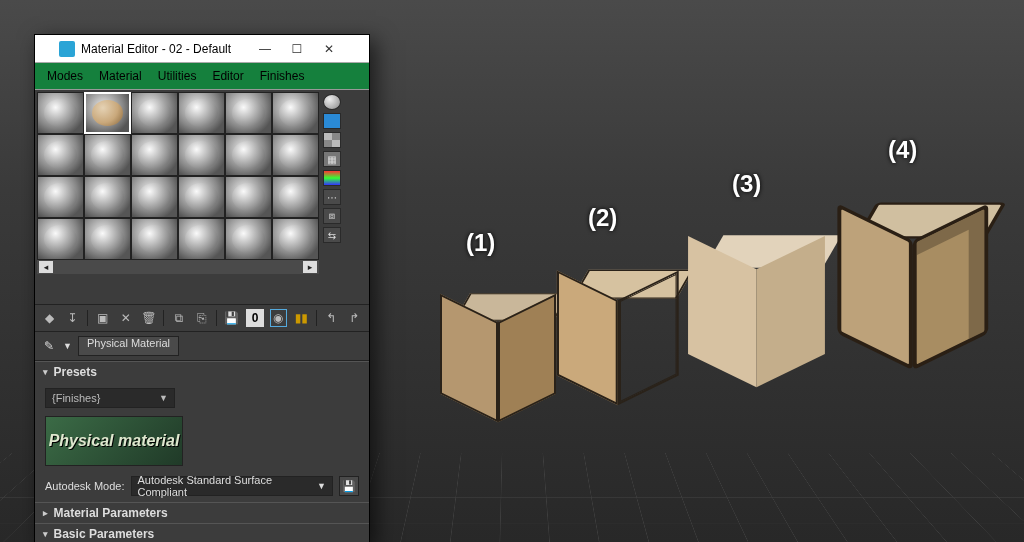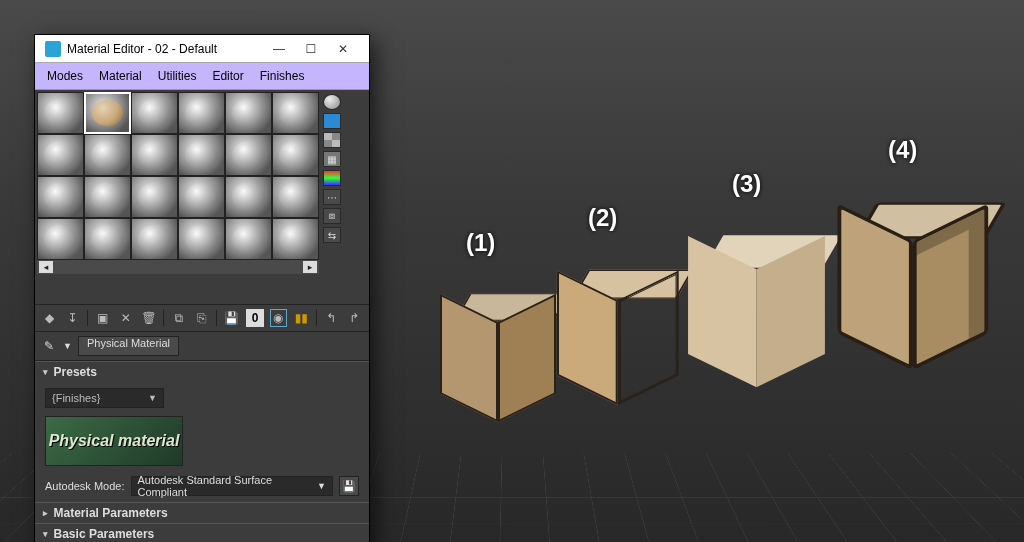--- a/index.html
+++ b/index.html
@@ -72,35 +72,35 @@
 
   
   .window {
     position: absolute; left: 34px; top: 34px;
     width: 336px; background: #3c3c3c; color: #ddd; font-size: 12px;
     border: 1px solid #000; box-shadow: 6px 6px 20px rgba(0,0,0,.6);
     z-index: 10;
   }
   .titlebar {
     height: 28px; background: #fff; color: #000;
-    display: flex; align-items: center; padding: 0 10px;
+    display: flex; align-items: center; padding: 0 24px;
     border-bottom: 1px solid #aaa;
   }
   .titlebar .app-icon {
     width: 16px; height: 16px; background: #2aa4d6; border-radius: 2px;
     margin-right: 6px; display: inline-block;
   }
   .titlebar .title { flex: 1; font-size: 12px; }
   .titlebar .winbtn {
     width: 32px; height: 22px; display: flex; align-items: center; justify-content: center;
     font-size: 12px; color: #333; cursor: default;
   }
 
   .menubar {
-    display: flex; gap: 8px; padding: 4px 8px; background: #c4b5fd; color: #000;
+    display: flex; gap: 8px; padding: 4px 8px; background: #15803d; color: #000;
     border-bottom: 1px solid #999; font-size: 12px;
   }
   .menubar span { padding: 2px 4px; }
 
   .slot-area {
     display: flex; background: #3c3c3c; border-bottom: 1px solid #222;
   }
   .slot-grid {
     display: grid; grid-template-columns: repeat(6, 47px); grid-auto-rows: 42px;
     gap: 0; padding: 2px; flex: 0 0 auto;
@@ -157,21 +157,21 @@
   }
   .rollout-header {
     display: flex; align-items: center; gap: 6px; padding: 3px 8px; background: #3c3c3c;
     font-size: 12px; font-weight: bold;
   }
   .rollout-header .caret { font-size: 9px; color: #ccc; }
   .rollout-body { padding: 6px 10px; background: #3c3c3c; }
 
   .preset-select {
     background: #2a2a2a; color: #bbb; border: 1px solid #222; height: 20px; padding: 0 6px;
-    width: 119px; font-size: 11px; display:flex; align-items:center; justify-content:space-between;
+    width: 130px; font-size: 11px; display:flex; align-items:center; justify-content:space-between;
   }
   .preset-preview {
     margin-top: 8px; width: 138px; height: 50px;
     background: linear-gradient(135deg,#3b6b46,#203a28);
     display: flex; align-items: center; justify-content: center;
     color: #dfe8cf; font-weight: bold; font-style: italic; font-size: 16px;
     border: 1px solid #222; text-shadow: 1px 1px 0 #000;
     line-height: 0.9; text-align:center;
   }
   .mode-row { display: flex; align-items: center; gap: 6px; margin-top: 10px; font-size: 11px; }

